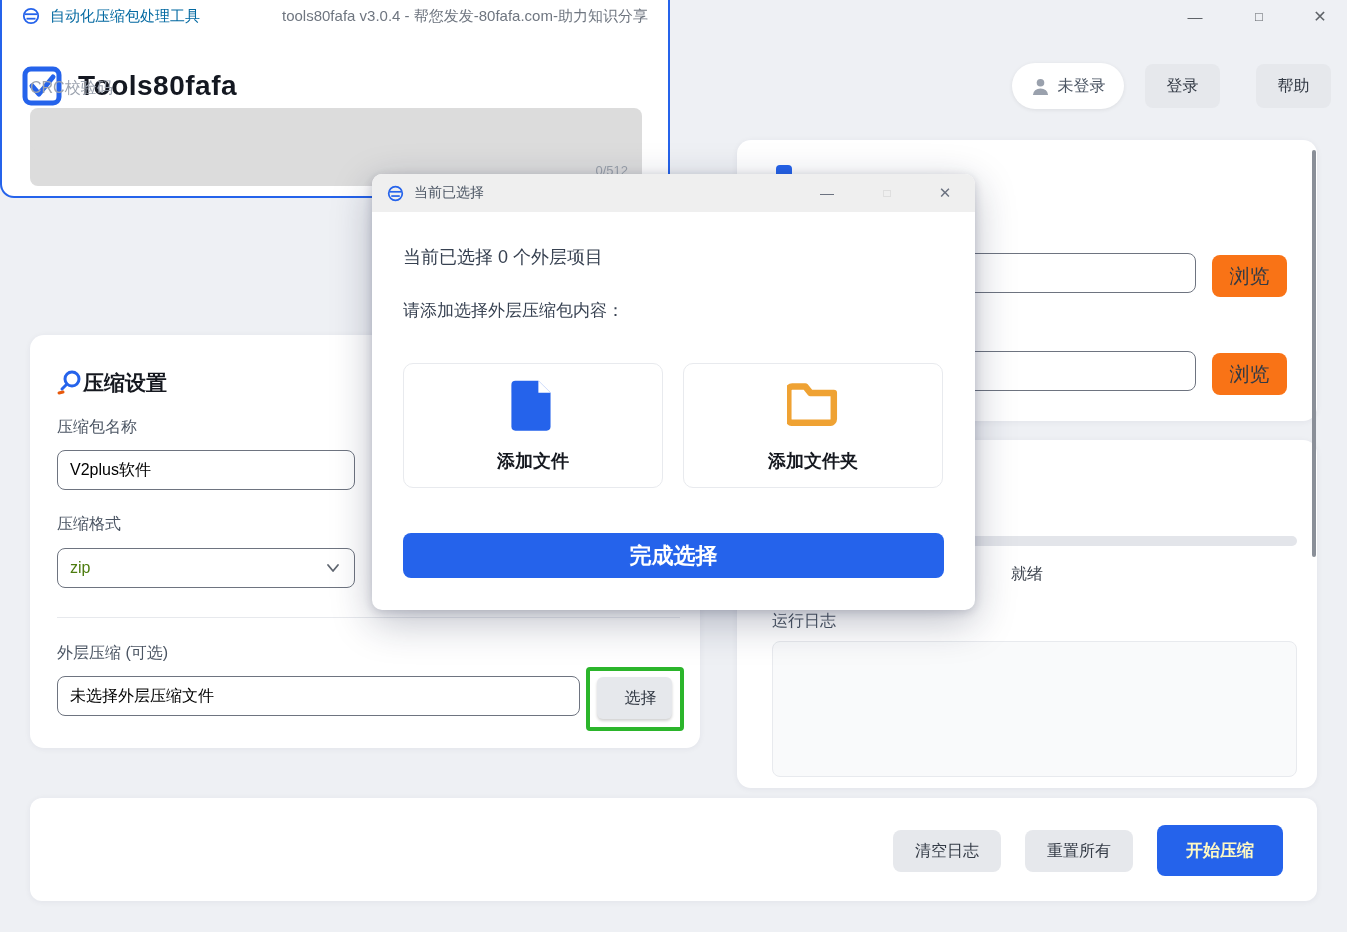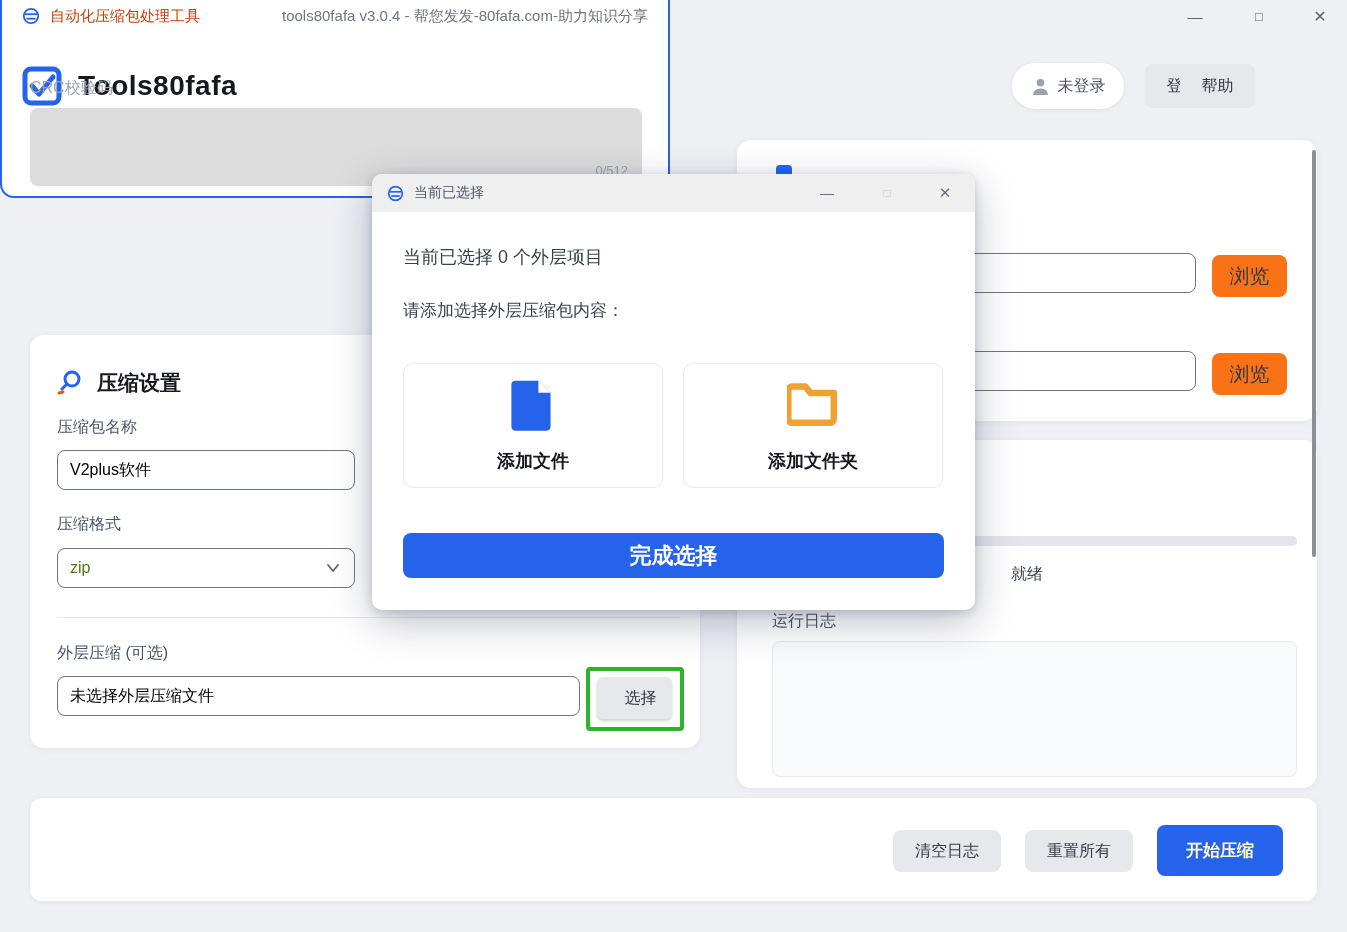--- a/index.html
+++ b/index.html
@@ -3,47 +3,47 @@
 <meta charset="utf-8">
 <style>
   * { margin:0; padding:0; box-sizing:border-box; }
   html,body { width:1347px; height:932px; }
   body { font-family:"Liberation Sans","DejaVu Sans",sans-serif; background:#eef0f4; }
   #stage { position:relative; width:1347px; height:932px; overflow:hidden; background:#eef0f4; }
 
   
   .titlebar { position:absolute; left:0; top:0; width:1347px; height:32px; }
   .tb-icon { position:absolute; left:22px; top:7px; width:18px; height:18px; }
-  .tb-appname { position:absolute; left:50px; top:7px; font-size:15px; color:#c2410c; }
+  .tb-appname { position:absolute; left:50px; top:7px; font-size:15px; color:#0369a1; }
   .tb-title { position:absolute; left:282px; top:7px; font-size:15px; color:#6f7680; }
   .winbtn { position:absolute; top:0; width:34px; height:32px; display:flex; align-items:center; justify-content:center; color:#5f6368; font-size:15px; }
   .wb-min { left:1178px; } .wb-max { left:1242px; font-size:13px; } .wb-close { left:1303px; font-size:16px; }
 
   
   .logo { position:absolute; left:22px; top:66px; width:40px; height:40px; }
   .brand { position:absolute; left:78px; top:70px; font-size:28px; font-weight:bold; color:#141821; letter-spacing:.5px; }
   .user-pill { position:absolute; left:1012px; top:63px; width:112px; height:46px; background:#fff; border-radius:23px;
                box-shadow:0 1px 4px rgba(0,0,0,.08); display:flex; align-items:center; justify-content:center; gap:8px; }
   .user-pill span { font-size:16px; color:#4b5563; }
   .hdr-btn { position:absolute; top:64px; height:44px; width:75px; background:#e6e8ec; border:none; border-radius:8px;
              font-size:16px; color:#333a45; font-family:inherit; }
-  .btn-login { left:1145px; } .btn-help { left:1180px; }
+  .btn-login { left:1145px; } .btn-help { left:1256px; }
 
   
   .card { position:absolute; background:#fff; border-radius:14px; box-shadow:0 1px 6px rgba(30,40,70,.06); }
   .blue-card { left:30px; top:120px; width:670px; height:198px; border:2px solid #2563eb; border-top:none;
                border-radius:0 0 14px 14px; background:#fff; }
   .gray-box { background:#dcdcdc; border-radius:8px; }
   .ta-top { position:absolute; left:30px; top:128px; width:612px; height:58px; background:#dcdcdc; border-radius:0 0 8px 8px; }
   .counter { position:absolute; right:14px; bottom:8px; font-size:13px; color:#9aa1ab; }
   .crc-label { position:absolute; left:30px; top:78px; font-size:16px; color:#9ca3af; }
   .crc-input { position:absolute; left:30px; top:108px; width:612px; height:42px; }
 
   .cmp-card { left:30px; top:335px; width:670px; height:413px; }
-  .sec-head { position:absolute; left:27px; top:34px; display:flex; align-items:center; gap:14px; }
+  .sec-head { position:absolute; left:27px; top:34px; display:flex; align-items:center; }
   .sec-title { font-size:21px; font-weight:bold; color:#15181f; }
   .f-label { position:absolute; left:27px; font-size:16px; color:#4b5563; }
   .t-input { position:absolute; height:40px; border:1px solid #6e7480; border-radius:8px; background:#fff;
              font-size:16px; color:#000000; padding:0 12px; font-family:inherit; }
   .selectbox { position:absolute; left:27px; top:213px; width:298px; height:40px; border:1px solid #6e7480; border-radius:8px;
                display:flex; align-items:center; padding:8px 12px; font-size:16px; color:#4d7c0f; background:#fff; }
   .selectbox svg { position:absolute; right:12px; }
   .divider { position:absolute; left:27px; top:282px; width:623px; height:1px; background:#e7e9ed; }
   .hl-box { position:absolute; left:556px; top:332px; width:98px; height:64px; border:4px solid #2bb52b; border-radius:4px; }
   .sel-btn { position:absolute; left:567px; top:342px; width:75px; height:42px; background:#e6e8ec; border:none; border-radius:6px;

